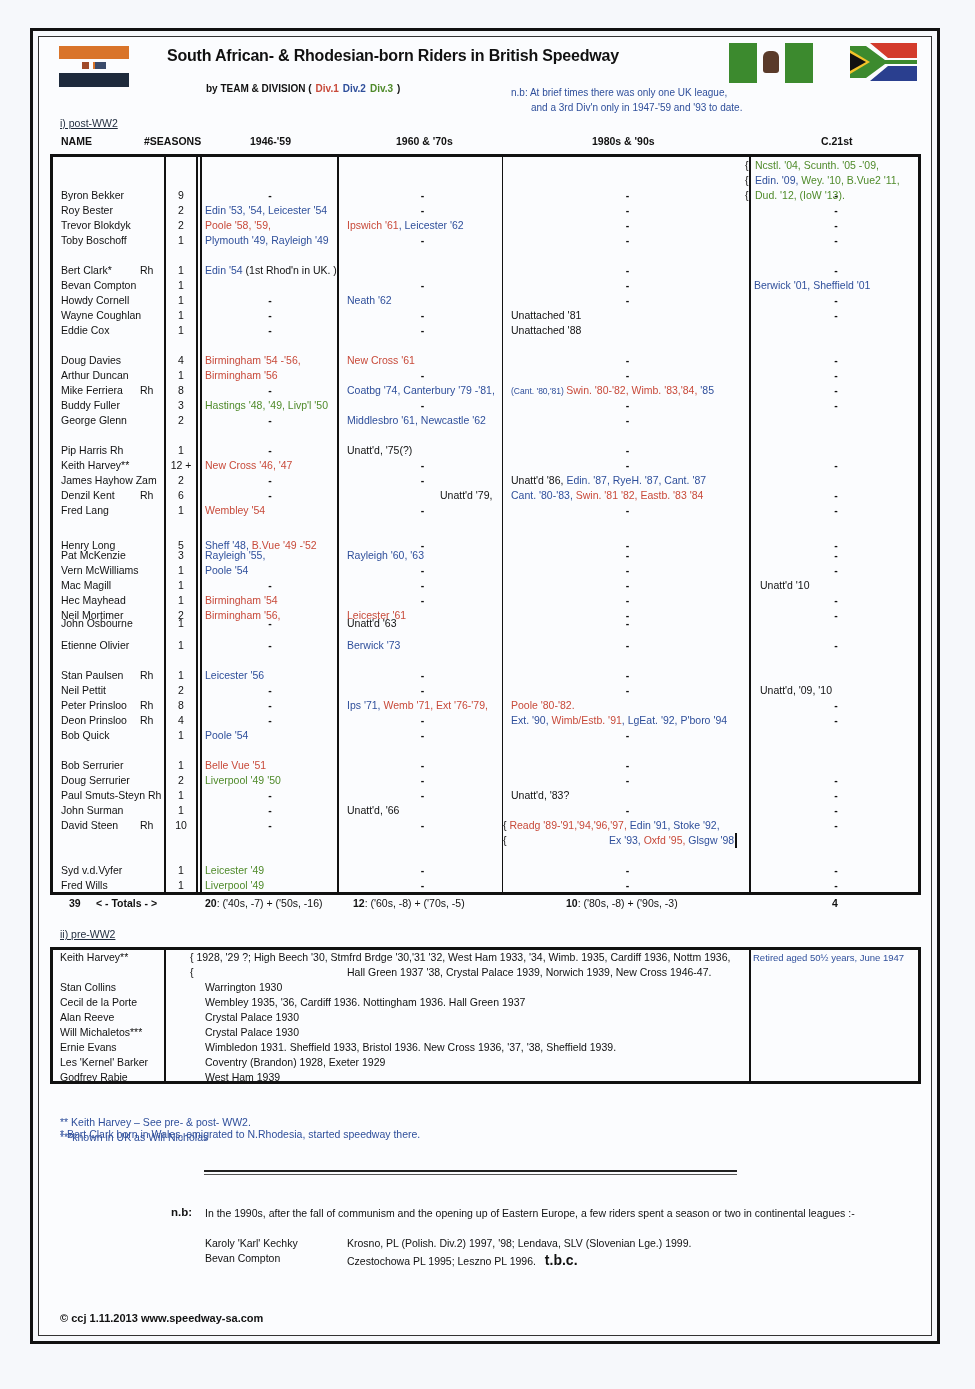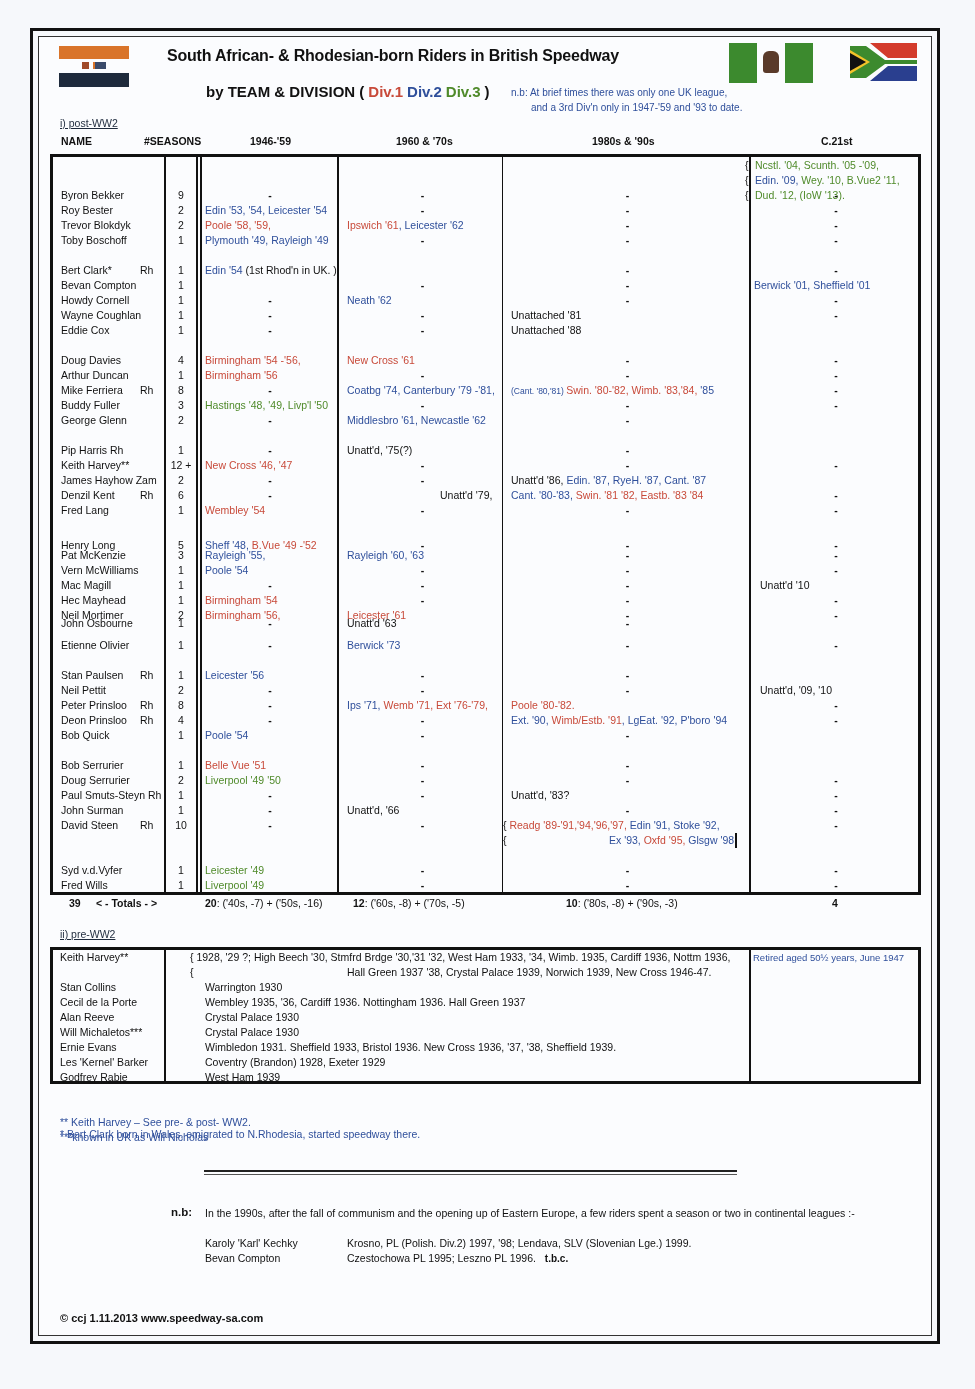--- a/index.html
+++ b/index.html
@@ -21,21 +21,21 @@
   }
   .abs { position: absolute; }
   .red { color: #c84a3a; }
   .blue { color: #2f4f9b; }
   .green { color: #4f8a2a; }
   .black { color: #111; }
   .bold { font-weight: bold; }
 
   
   .title { left: 167px; top: 47px; font-size: 16px; font-weight: bold; letter-spacing: -0.2px; }
-  .subtitle { left: 206px; top: 83px; font-size: 15px; font-weight: bold; }
+  .subtitle { left: 206px; top: 83px; font-size: 10px; font-weight: bold; }
   .subtitle span { margin-right: 4px; }
   .nb-top { left: 511px; top: 85px; font-size: 10px; line-height: 15px; color: #2f4f9b; }
   .nb-top .l2 { padding-left: 20px; }
   .flag-old { left: 59px; top: 46px; width: 70px; height: 42px; }
   .flag-old .or { position:absolute; left:0; top:0; width:70px; height:13px; background:#d9742a; }
   .flag-old .wh { position:absolute; left:0; top:13px; width:70px; height:14px; background:#fbfcfe; }
   .flag-old .bl { position:absolute; left:0; top:27px; width:70px; height:14px; background:#1e2a3c; }
   .flag-old .emb { position:absolute; left:23px; top:16px; width:24px; height:7px; background:linear-gradient(90deg,#a04a2a 0 30%, #fbfcfe 30% 45%, #d9742a 45% 55%, #3a4a6a 55% 100%); }
   .flag-rhod { left: 729px; top: 43px; width: 84px; height: 40px; }
   .flag-rhod .g1 { position:absolute; left:0; top:0; width:28px; height:40px; background:#3c8a2e; }
@@ -503,15 +503,15 @@
 <div class="footnote" style="top:1131px;">***known in UK as Will Nicholas</div>
 
 <div class="sep" style="top:1170px; height:2px; background:#222;"></div>
 <div class="sep" style="top:1174px; height:1px; background:#555;"></div>
 
 <div class="nb-bottom bold" style="left:171px; top:1206px; font-size:11.5px;">n.b:</div>
 <div class="nb-bottom" style="left:205px; top:1207px;">In the 1990s, after the fall of communism and the opening up of Eastern Europe, a few riders spent a season or two in continental leagues :-</div>
 <div class="nb-bottom" style="left:205px; top:1237px;">Karoly 'Karl' Kechky</div>
 <div class="nb-bottom" style="left:347px; top:1237px;">Krosno, PL (Polish. Div.2) 1997, '98;      Lendava, SLV (Slovenian Lge.) 1999.</div>
 <div class="nb-bottom" style="left:205px; top:1252px;">Bevan Compton</div>
-<div class="nb-bottom" style="left:347px; top:1252px;"><span>Czestochowa PL 1995;  Leszno PL 1996.</span>  <span class="bold" style="font-size:10px; margin-left:6px;">t.b.c.</span></div>
+<div class="nb-bottom" style="left:347px; top:1252px;"><span>Czestochowa PL 1995;  Leszno PL 1996.</span>  <span class="bold" style="font-size:14px; margin-left:6px;">t.b.c.</span></div>
 
 <div class="credit">© ccj  1.11.2013  www.speedway-sa.com</div>
 
 </body></html>

